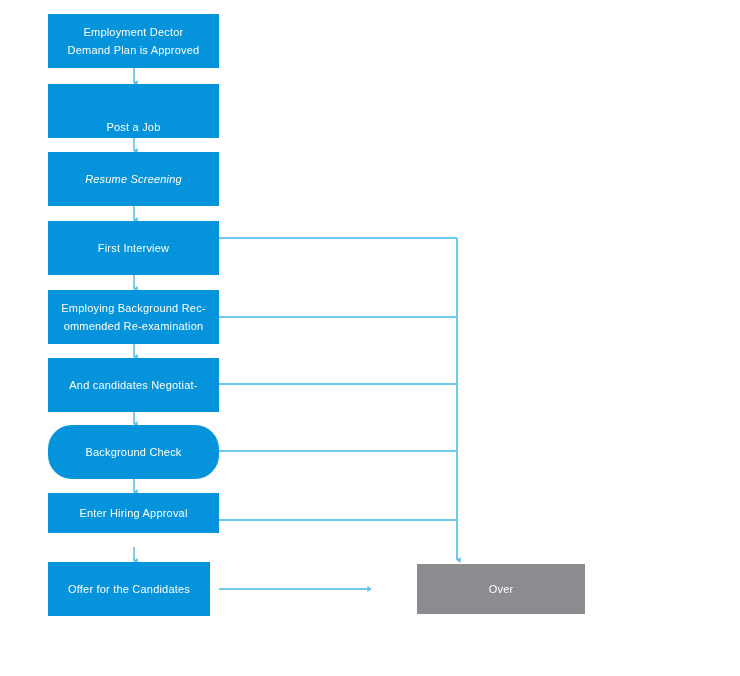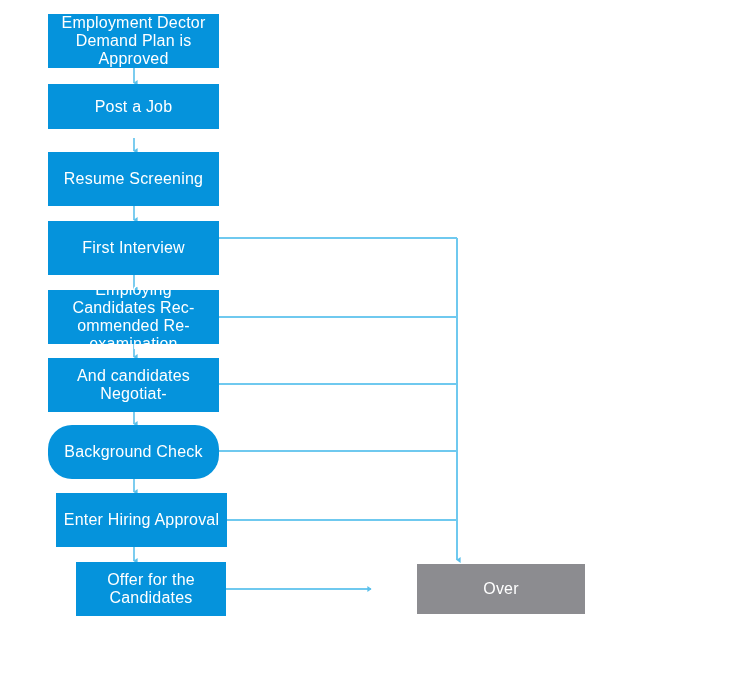--- a/index.html
+++ b/index.html
@@ -26,21 +26,21 @@
     height: 676px;
   }
   .node {
     position: absolute;
     box-sizing: border-box;
     display: flex;
     align-items: center;
     justify-content: center;
     text-align: center;
     color: #ffffff;
-    font-size: 16px;
+    font-size: 11px;
     line-height: 18px;
     letter-spacing: 0.2px;
     padding: 2px 6px;
     z-index: 2;
   }
   .node-process {
     background: #0593DC;
   }
   .node-terminal {
     background: #8C8C90;
@@ -88,43 +88,43 @@
     <g id="direct-arrow-group">
         <line x1="219" y1="589" x2="371" y2="589" stroke="#6FC9EF" stroke-width="2" marker-end="url(#arrow-right)"></line>
       </g>
   </svg>
 
   <div id="nodes-host">
       <div class="node node-process" style="left: 48px; top: 14px; width: 171px; height: 54px;">
         <span class="node-label">Employment Dector
 Demand Plan is Approved</span>
       </div>
-      <div class="node node-process" style="left: 48px; top: 84px; width: 171px; height: 45px;">
+      <div class="node node-process" style="left: 48px; top: 84px; width: 171px; height: 54px; align-items: flex-end;">
         <span class="node-label">Post a Job</span>
       </div>
-      <div class="node node-process" style="left: 48px; top: 152px; width: 171px; height: 54px;">
+      <div class="node node-process" style="left: 48px; top: 152px; width: 171px; height: 54px; font-style: italic;">
         <span class="node-label">Resume Screening</span>
       </div>
       <div class="node node-process" style="left: 48px; top: 221px; width: 171px; height: 54px; text-align: center;">
         <span class="node-label">First Interview</span>
       </div>
       <div class="node node-process" style="left: 48px; top: 290px; width: 171px; height: 54px;">
-        <span class="node-label">Employing Candidates Rec-
+        <span class="node-label">Employing Background Rec-
 ommended Re-examination</span>
       </div>
       <div class="node node-process" style="left: 48px; top: 358px; width: 171px; height: 54px; justify-content: center;">
         <span class="node-label">And candidates Negotiat-</span>
       </div>
       <div class="node node-process" style="left: 48px; top: 425px; width: 171px; height: 54px; border-radius: 24px;">
         <span class="node-label">Background Check</span>
       </div>
-      <div class="node node-process" style="left: 56px; top: 493px; width: 171px; height: 54px;">
+      <div class="node node-process" style="left: 48px; top: 493px; width: 171px; height: 40px;">
         <span class="node-label">Enter Hiring Approval</span>
       </div>
-      <div class="node node-process" style="left: 48px; top: 562px; width: 150px; height: 54px; margin-left: 28px;">
+      <div class="node node-process" style="left: 48px; top: 562px; width: 162px; height: 54px;">
         <span class="node-label">Offer for the Candidates</span>
       </div>
       <div class="node node-terminal" style="left: 373px; top: 564px; width: 168px; height: 50px; margin-left: 44px;">
         <span class="node-label">Over</span>
       </div>
     </div>
 
 </div>
 
 </body></html>

